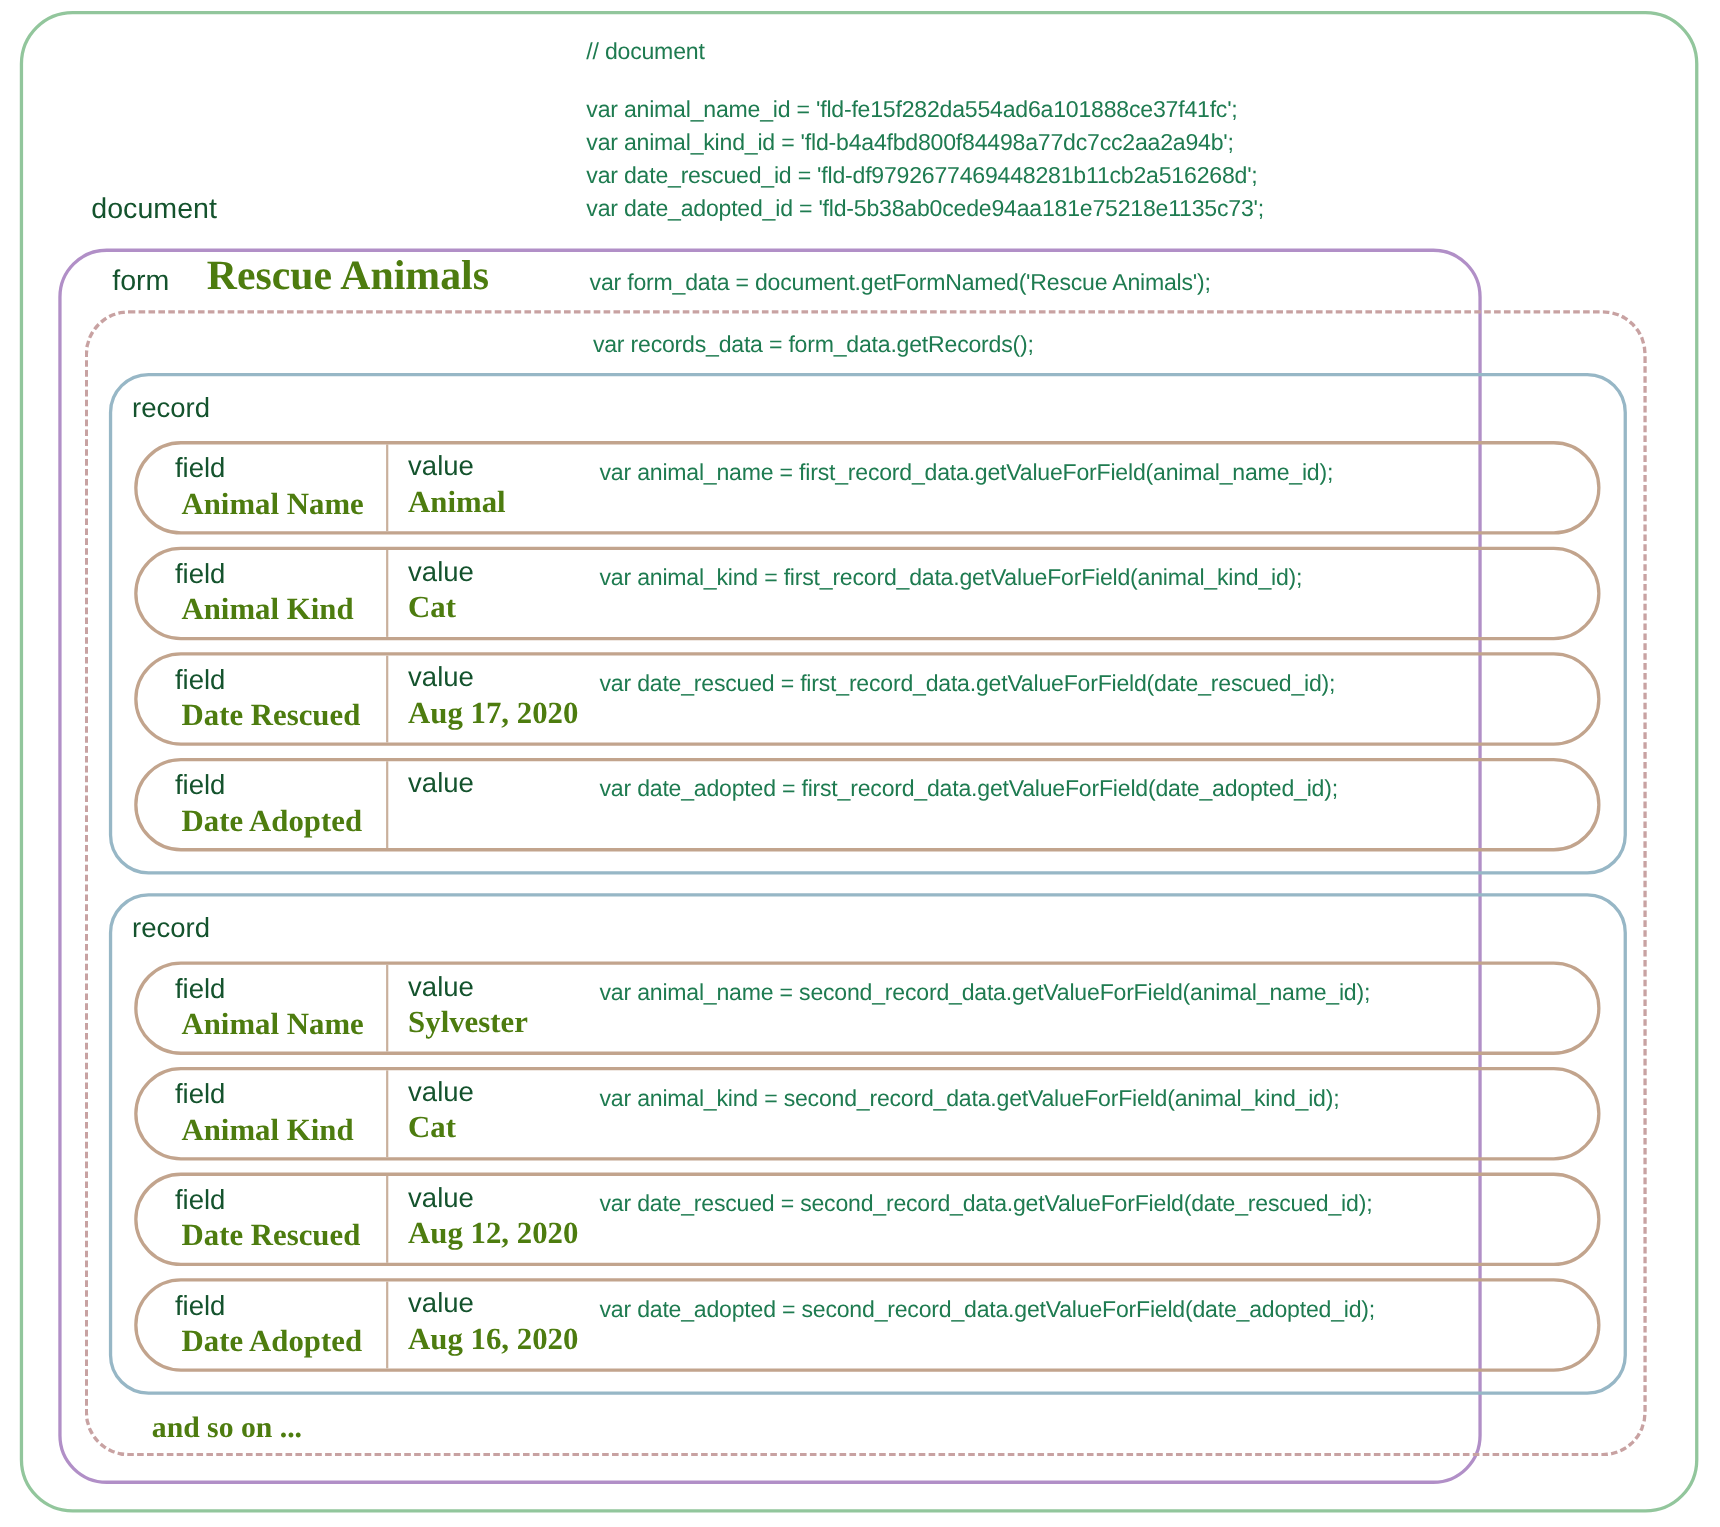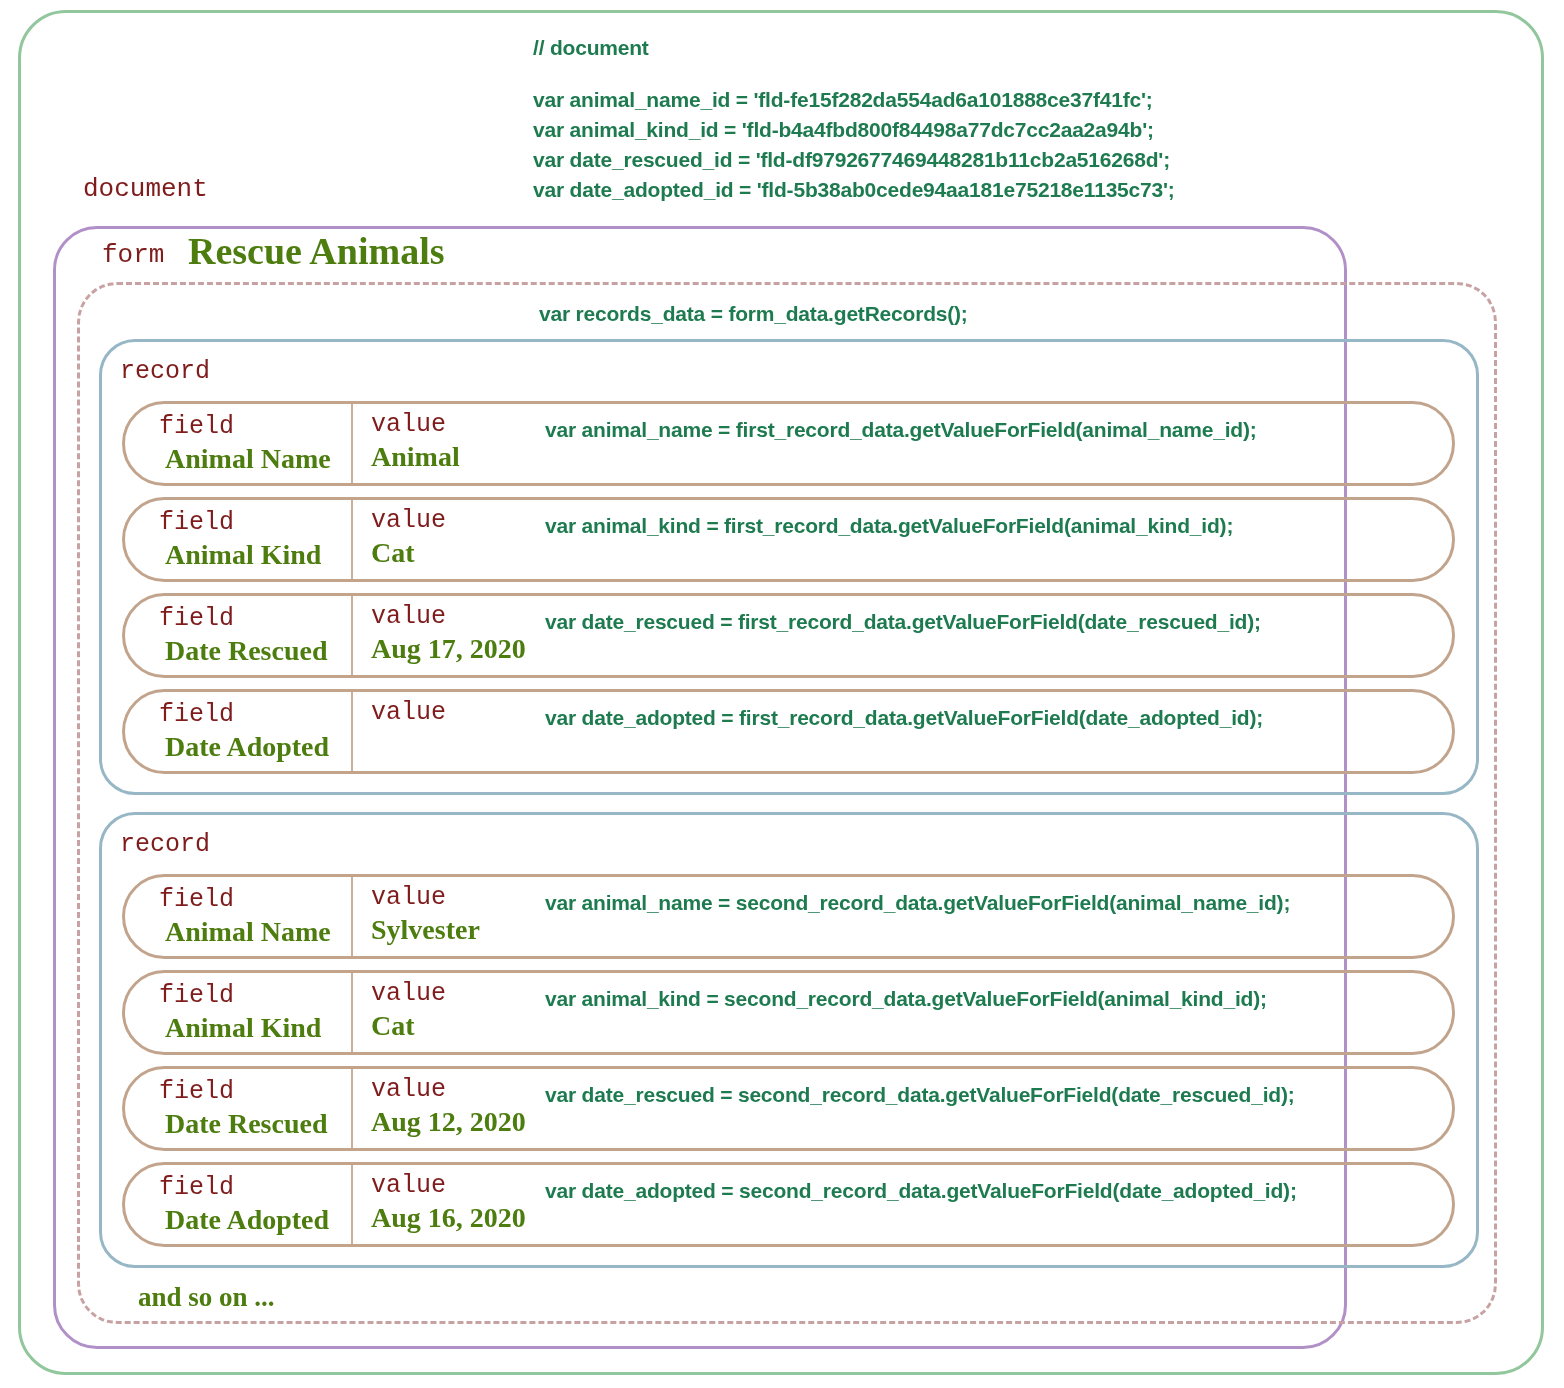--- a/index.html
+++ b/index.html
@@ -18,33 +18,32 @@
   .record-1{top:54px;}
   .record-2{top:527px;}
   .field-row{left:20px;width:1333px;height:85px;border:3px solid #c2a48d;border-radius:43px;}
   .row-0{top:59px;}
   .row-1{top:155px;}
   .row-2{top:251px;}
   .row-3{top:347px;}
 
   .lbl{
     position:absolute;
-    font-size:25px;color:#7f1d1d;line-height:1.1;
+    font-size:25px;color:#14532d;line-height:1.1;
     white-space:nowrap;
-    font-family:Liberation Mono, monospace;
   }
   .blue-serif{
     position:absolute;
     font-family:"Liberation Serif",serif;
     font-weight:700;color:#4d7c0f;
     font-size:28px;line-height:1.1;white-space:nowrap;
   }
   .code{
     position:absolute;
-    font-weight:700;font-size:21px;letter-spacing:-0.2px;
+    font-weight:400;font-size:21px;letter-spacing:-0.2px;
     color:#1e7b50;line-height:30px;white-space:nowrap;
   }
 
   
   .top-comment{left:530px;top:30px;}
 
   .form-label{left:46px;top:12px;font-size:26px;}
   .form-name{left:132px;top:2px;font-size:38px;}
   .form-code{left:480px;top:14px;}
   .records-code{left:459px;top:14px;}
@@ -74,20 +73,21 @@
       <div>var animal_kind_id = 'fld-b4a4fbd800f84498a77dc7cc2aa2a94b';</div>
       <div>var date_rescued_id = 'fld-df9792677469448281b11cb2a516268d';</div>
       <div>var date_adopted_id = 'fld-5b38ab0cede94aa181e75218e1135c73';</div>
     </div>
 
     <div class="lbl" style="left:62px;top:162px;font-size:26px;">document</div>
 
     <div class="box form-box" style="left:32px;top:213px;">
       <div class="lbl form-label">form</div>
       <div class="blue-serif form-name">Rescue Animals</div>
+      <div class="code form-code">var form_data = document.getFormNamed('Rescue Animals');</div>
 
       <div class="box dashed-box">
         <div class="code records-code">var records_data = form_data.getRecords();</div>
 
         <div class="box record-box record-1">
           <div class="lbl record-label">record</div>
 
           <div class="box field-row row-0">
             <div class="lbl cell-field-label">field</div>
             <div class="blue-serif cell-field-name">Animal Name</div>

